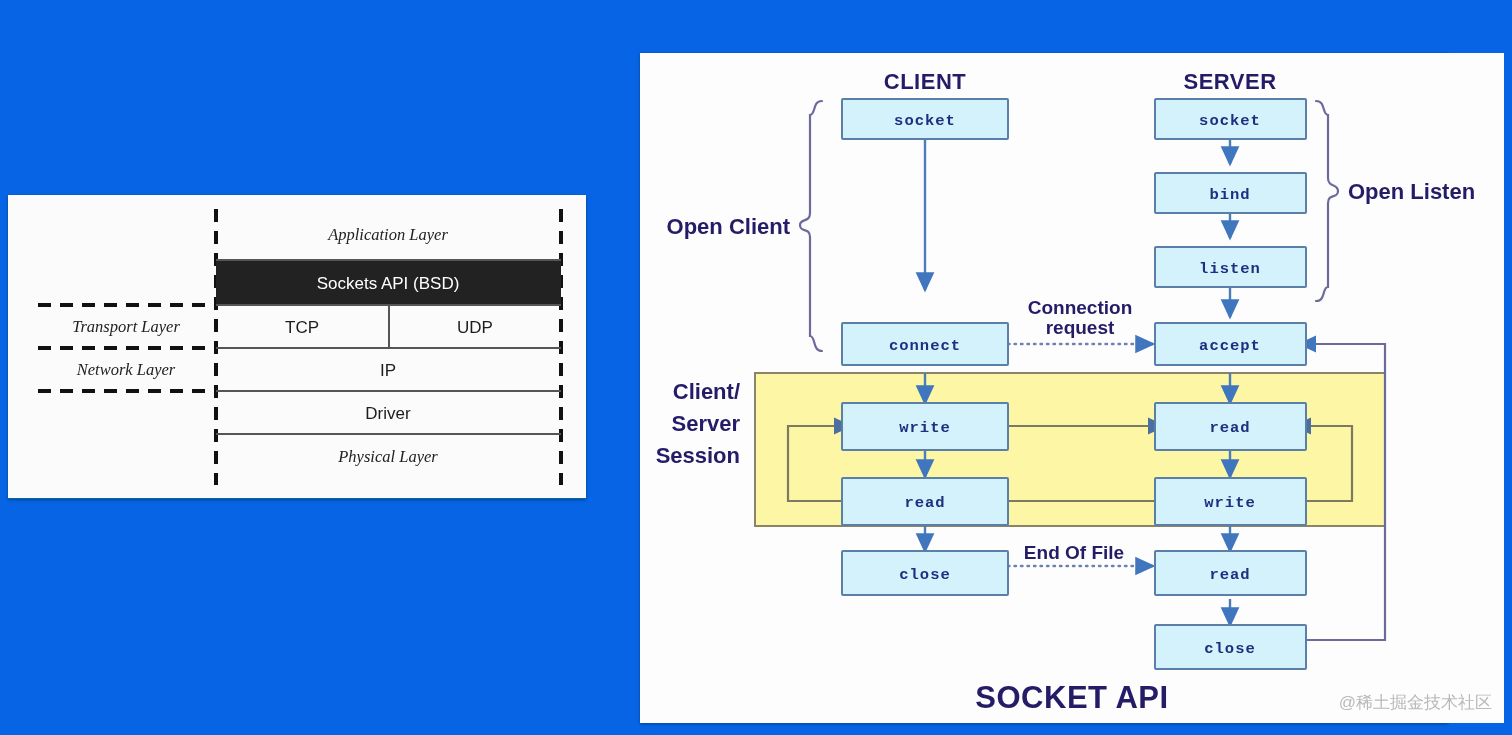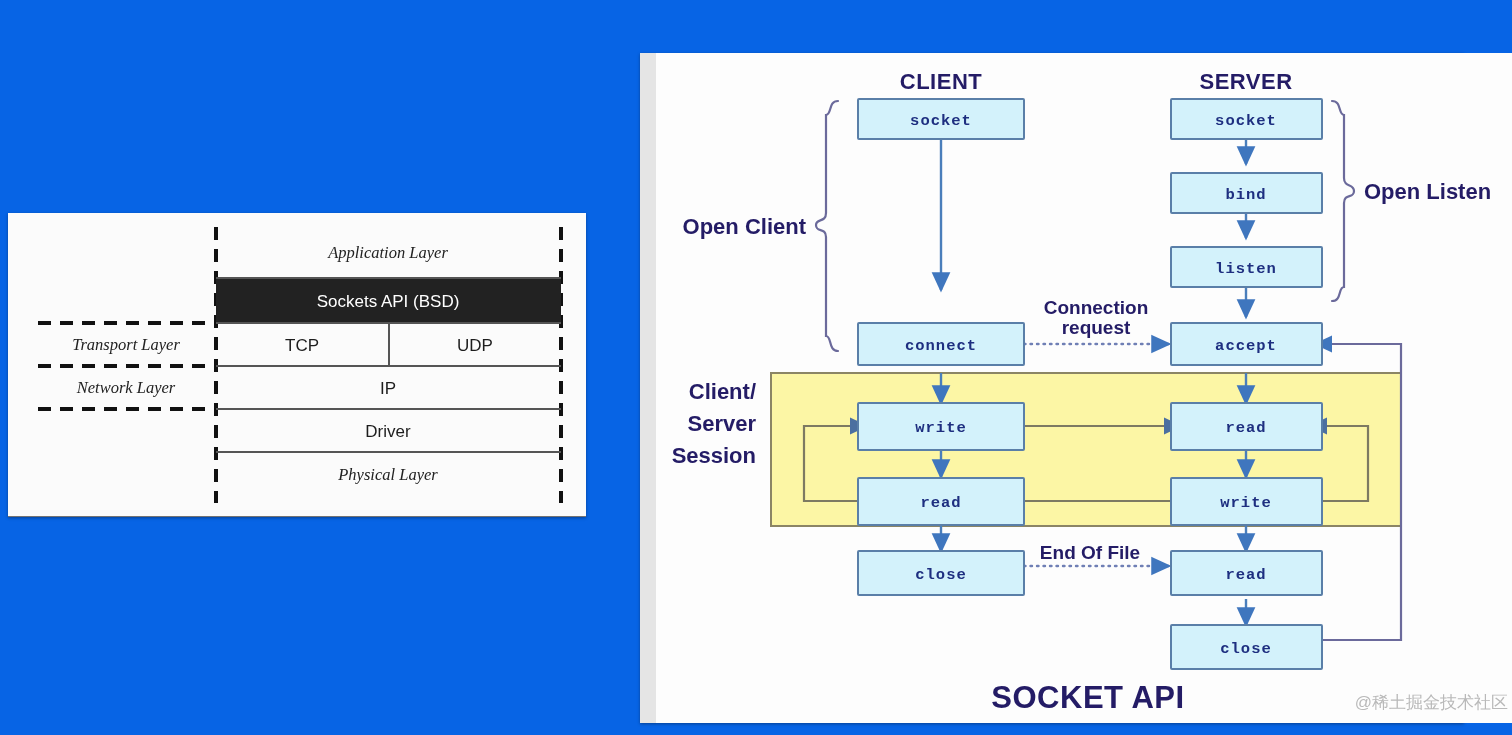--- a/index.html
+++ b/index.html
@@ -6,22 +6,22 @@
   body{
     width:1512px;height:735px;
     background:#0764e5;
     font-family:"Liberation Sans",sans-serif;
     overflow:hidden;
     position:relative;
   }
 
   
   #left-panel{
-    position:absolute;left:8px;top:213px;width:578px;height:304px;
-    background:#737373;
+    position:absolute;left:8px;top:195px;width:578px;height:304px;
+    background:#0369a1;
     box-shadow:0 1px 3px rgba(0,0,0,.35);
   }
   #left-svg{display:block;width:578px;height:303px;}
   .lyr-label{
     font-family:"Liberation Serif",serif;
     font-style:italic;font-size:16.5px;fill:#222;
   }
   .lyr-inner{
     font-family:"Liberation Sans",sans-serif;
     font-size:17px;fill:#1d1d1d;
@@ -31,23 +31,22 @@
     font-style:italic;font-size:16.5px;fill:#222;
   }
   .lyr-white{
     font-family:"Liberation Sans",sans-serif;
     font-size:17px;fill:#fff;
   }
 
   
   #right-panel{
     position:absolute;left:640px;top:53px;width:808px;height:670px;
-    background:#e5e5e5;
+    background:#8b5cf6;
     box-shadow:0 1px 3px rgba(0,0,0,.35);
-    padding-left:16px;
   }
   #right-svg{display:block;width:864px;height:670px;}
 
   .col-head{
     font-family:"Liberation Sans",sans-serif;
     font-size:22px;font-weight:bold;fill:#241c66;letter-spacing:.5px;
   }
   .brace-label{
     font-family:"Liberation Sans",sans-serif;
     font-size:22px;font-weight:bold;fill:#241c66;

